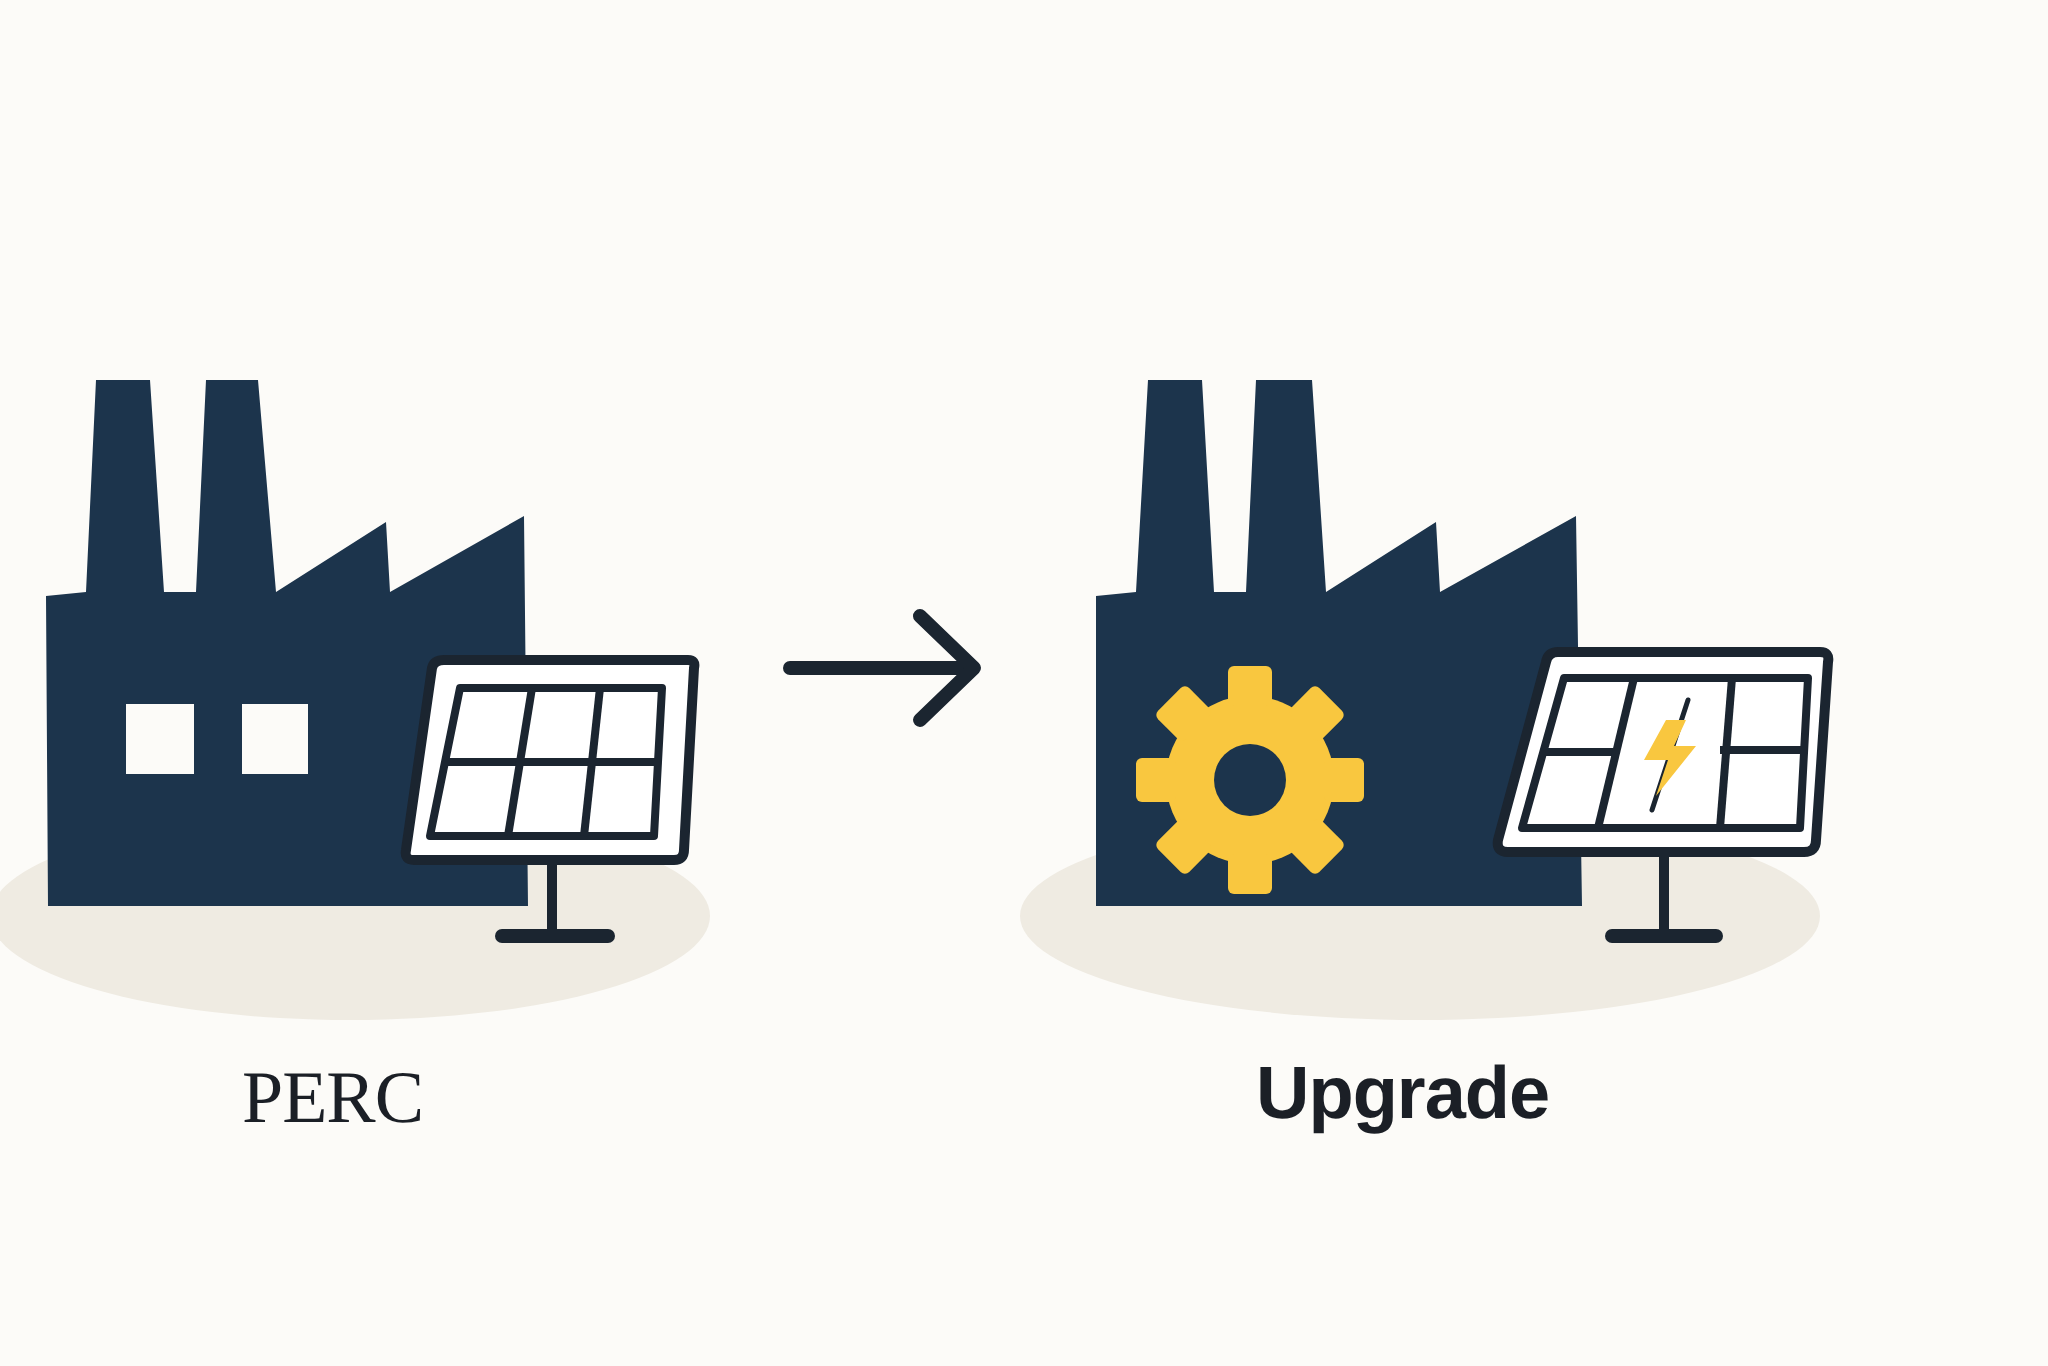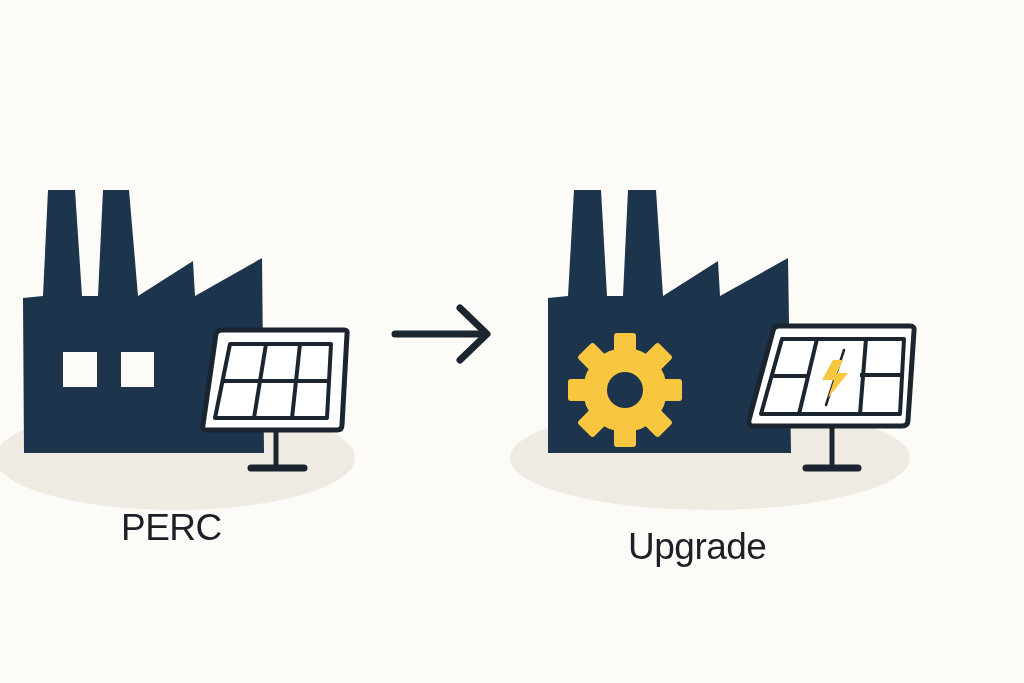--- a/index.html
+++ b/index.html
@@ -10,22 +10,22 @@
     font-family: "Liberation Sans", "DejaVu Sans", sans-serif;
   }
   #scene { position: absolute; left: 0; top: 0; }
   .label {
     position: absolute;
     font-size: 37px;
     color: #1b1f26;
     letter-spacing: -0.5px;
     white-space: nowrap;
   }
-  #label-left { left: 121px; top: 507px; }
-  #label-right { left: 628px; top: 526px; }
+  #label-left { left: 121px; top: 528px; font-family: Liberation Serif, serif; }
+  #label-right { left: 628px; top: 526px; font-weight: bold; }
 </style>
 </head>
 <body>
 
 <svg id="scene" width="1024" height="683" viewBox="0 0 1024 683">
 
   <g>
     <ellipse cx="175" cy="458" rx="180" ry="52" fill="#efebe2"></ellipse>
     <path fill="#1c344c" d="M23,298 L43,296 L48,190 L75,190 L82,296 L98,296 L103,190 L129,190 L138,296 L193,261 L195,296 L262,258 L264,453 L24,453 Z"></path>
     <rect x="63" y="352" width="34" height="35" fill="#fcfbf8"></rect>

